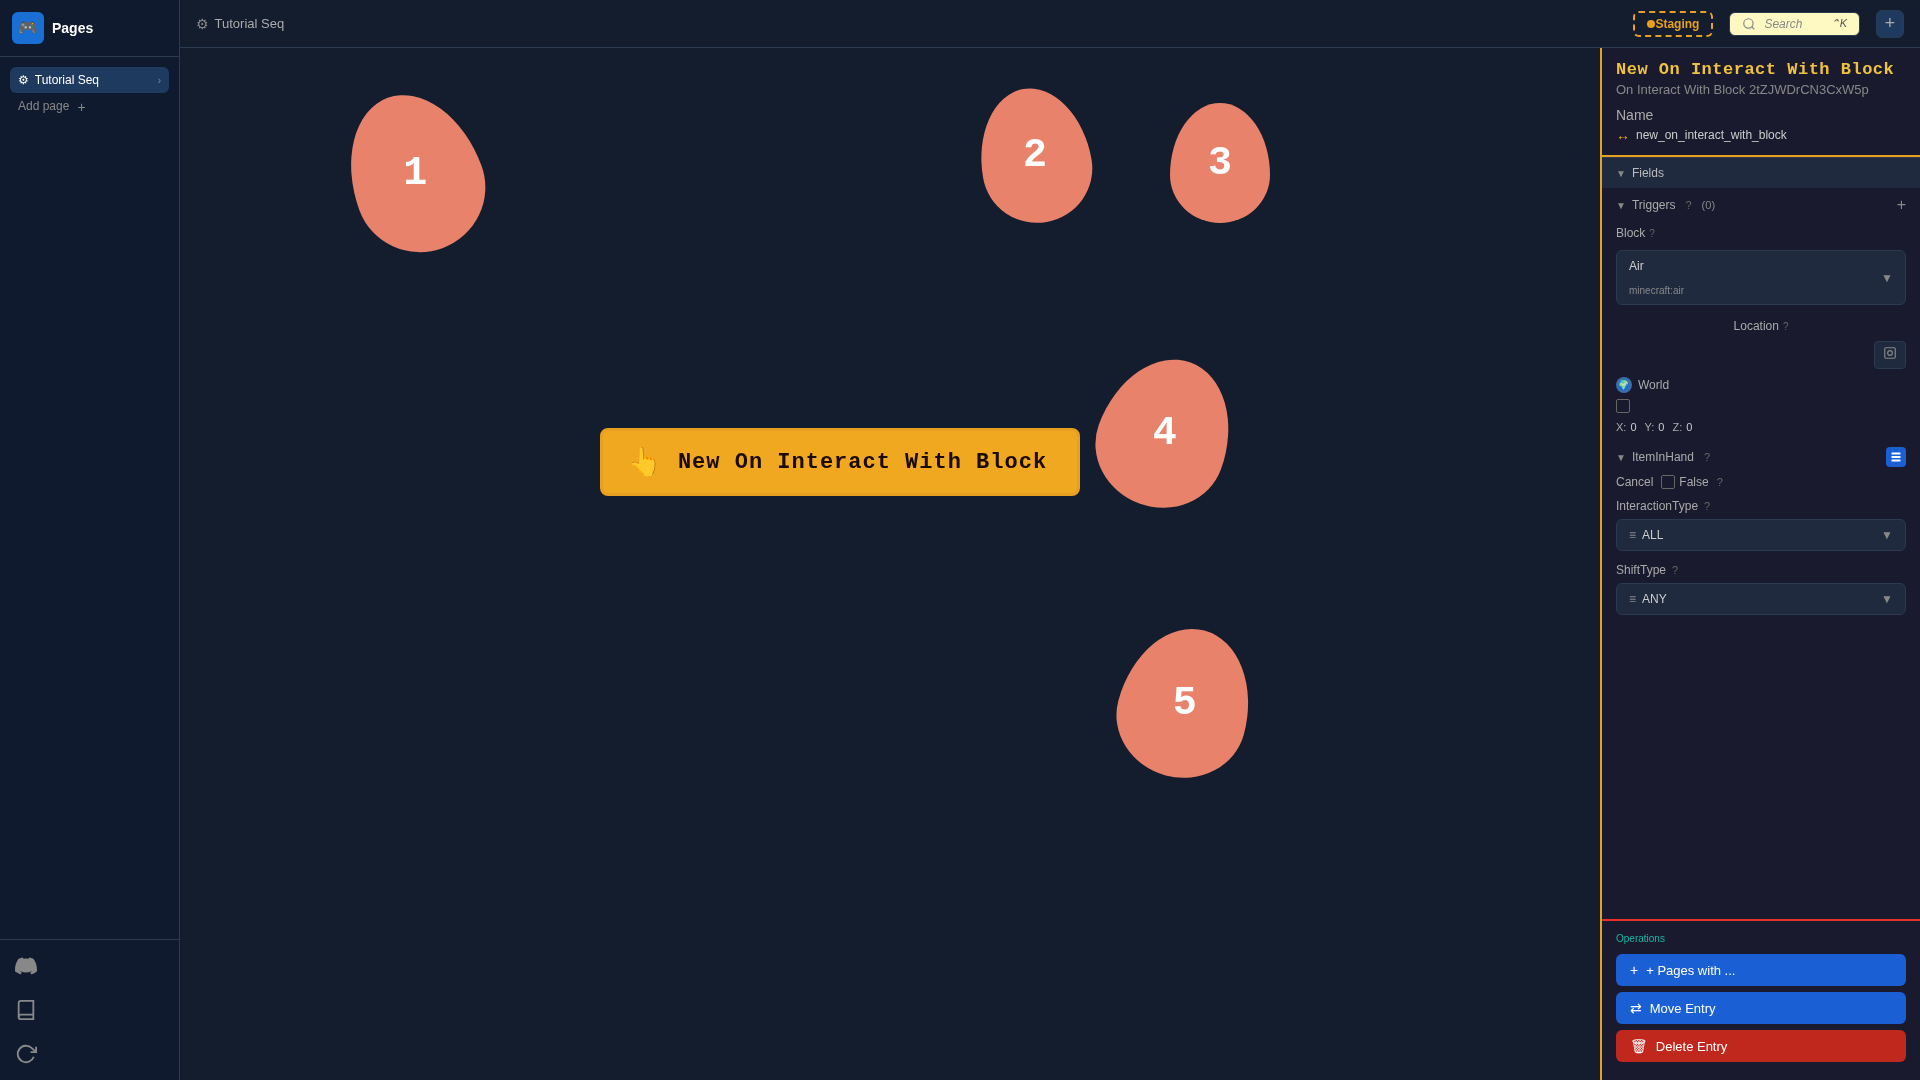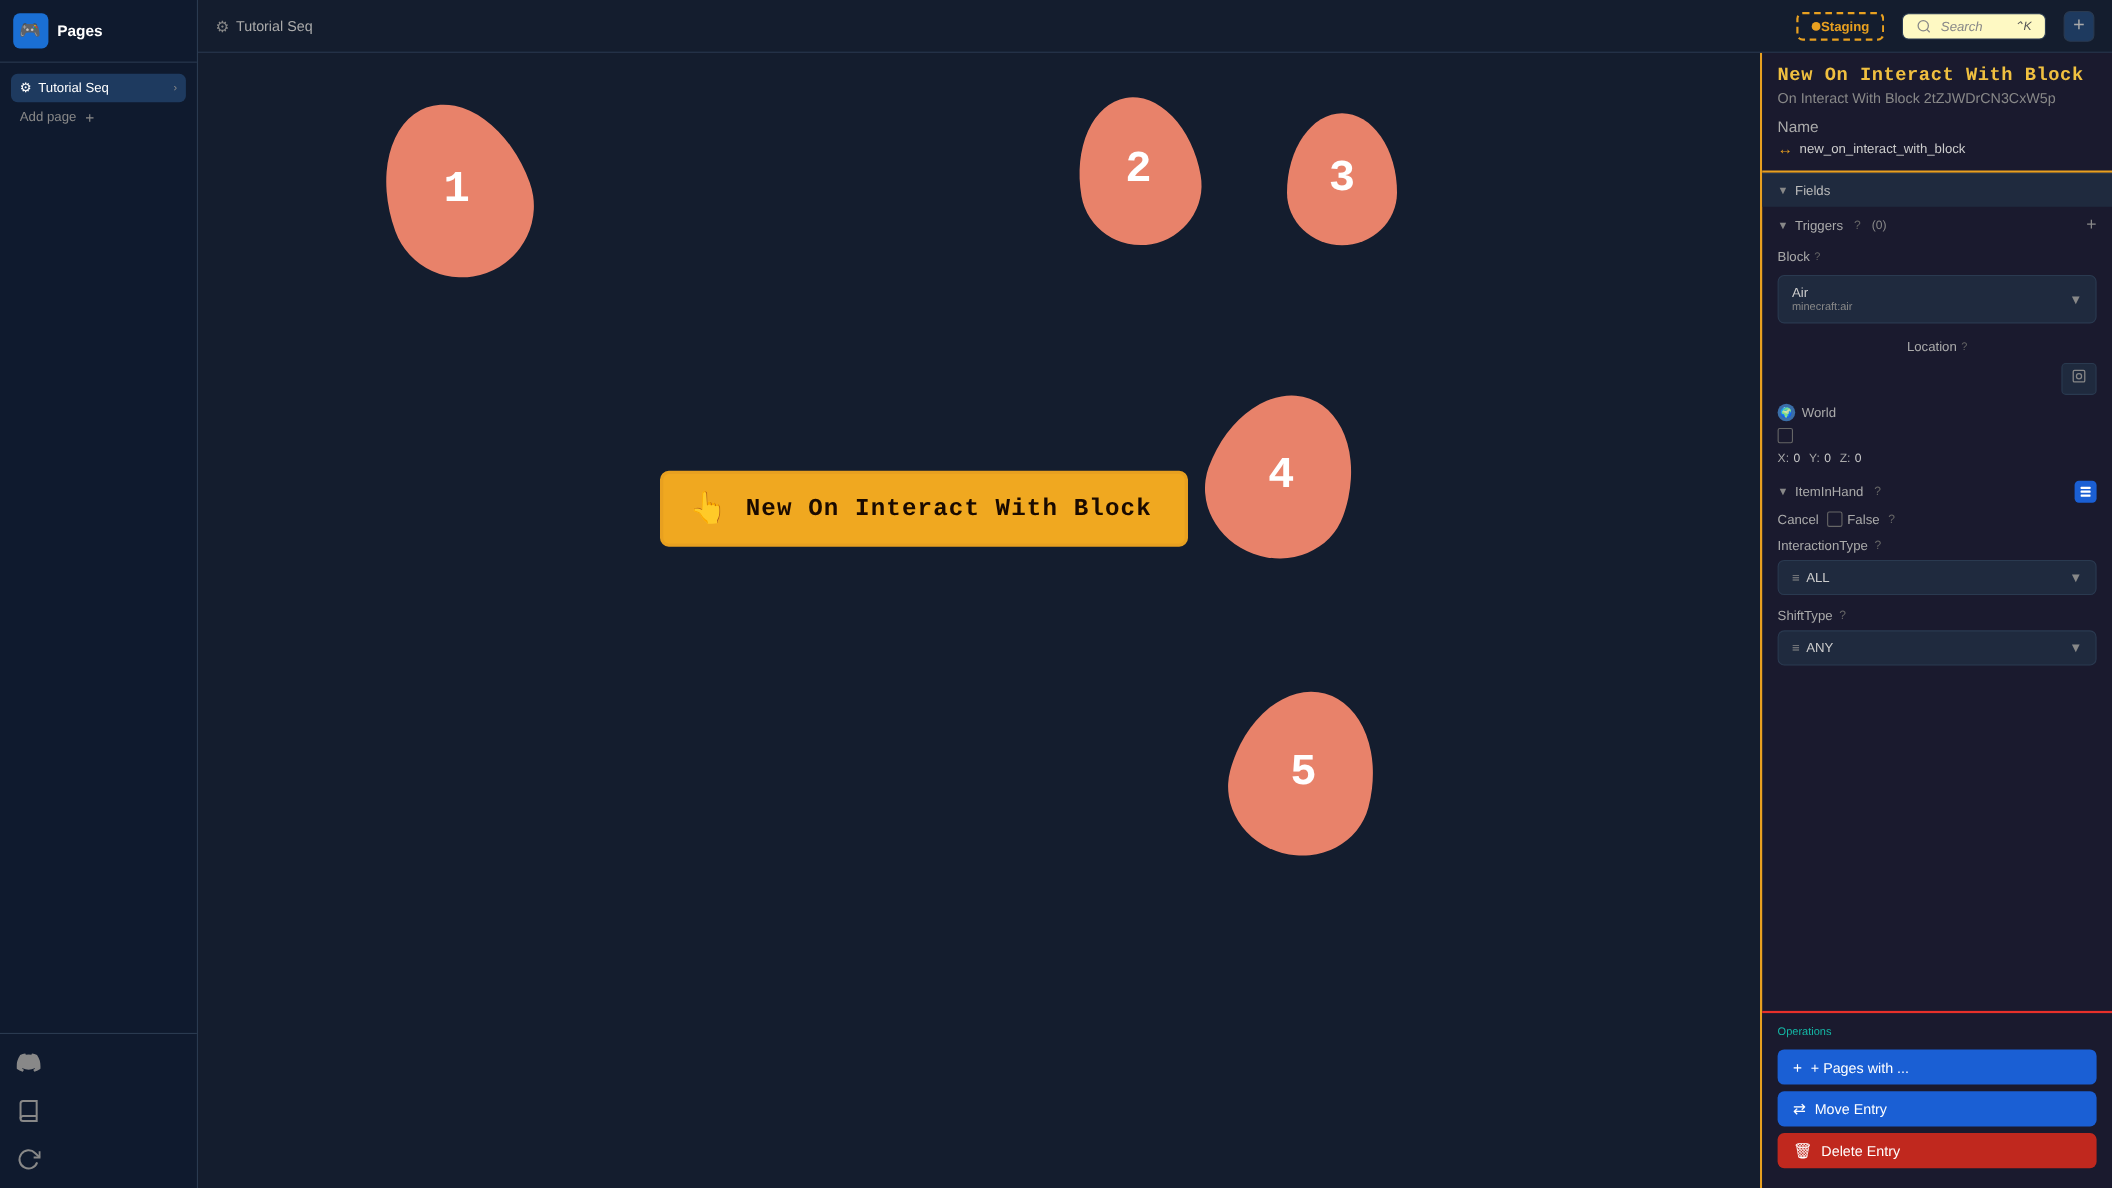--- a/index.html
+++ b/index.html
@@ -386,21 +386,21 @@
       font-size: 12px;
       font-family: sans-serif;
       display: flex;
       align-items: center;
       justify-content: space-between;
       cursor: pointer;
     }
     .field-select-content {
       display: flex;
       flex-direction: column;
-      gap: 1px;
+      gap: 12px;
     }
     .field-select-main {
       color: #ccc;
       font-size: 12px;
     }
     .field-select-sub {
       color: #888;
       font-size: 10px;
     }
     .select-chevron { color: #888; font-size: 12px; }

